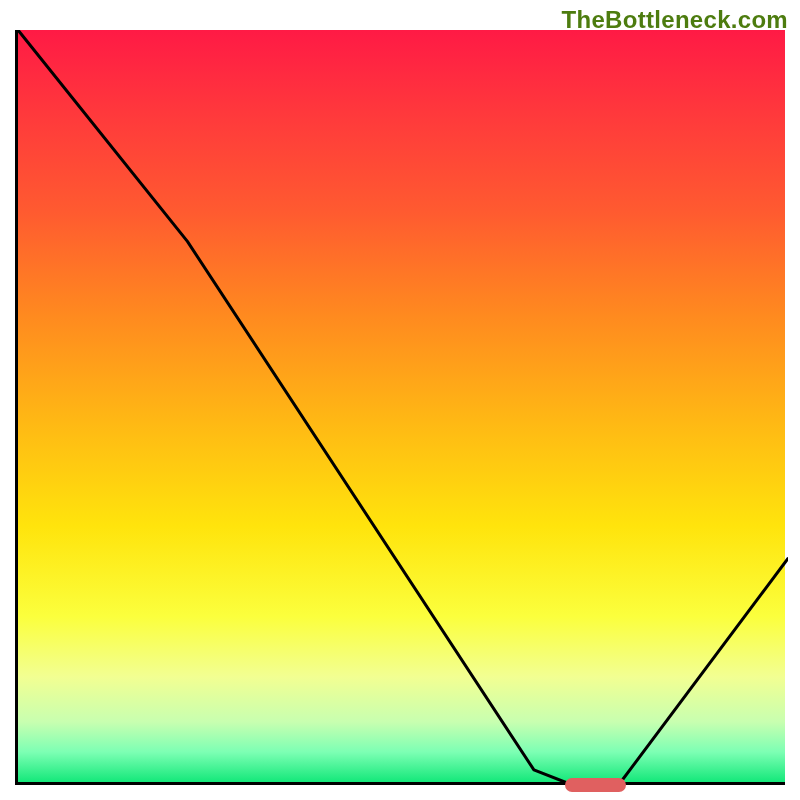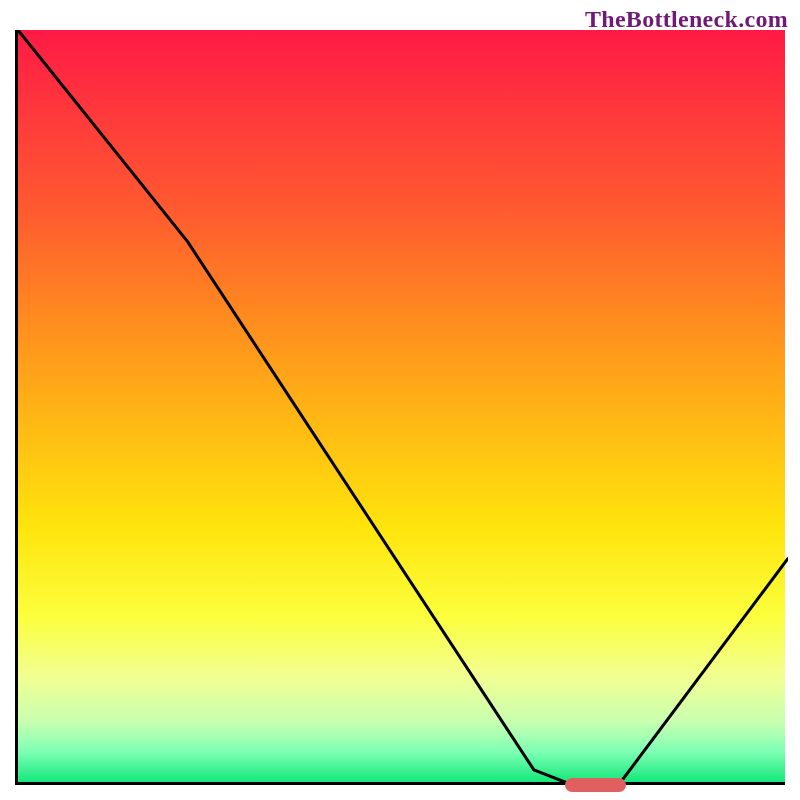--- a/index.html
+++ b/index.html
@@ -35,24 +35,24 @@
       #c8ffb0 92%,
       #7dffb4 96%,
       #14e87a 100%
     );
     box-sizing: border-box;
   }
   .watermark {
     position: absolute;
     top: 6px;
     right: 12px;
-    font-family: Liberation Serif, serif;
+    font-family: Liberation Sans, sans-serif;
     font-size: 24px;
     font-weight: 600;
-    color: #701a75;
+    color: #4d7c0f;
     letter-spacing: 0.3px;
   }
   svg.curve {
     position: absolute;
     left: 0;
     top: 0;
     width: 770px;
     height: 755px;
   }
   .marker {

